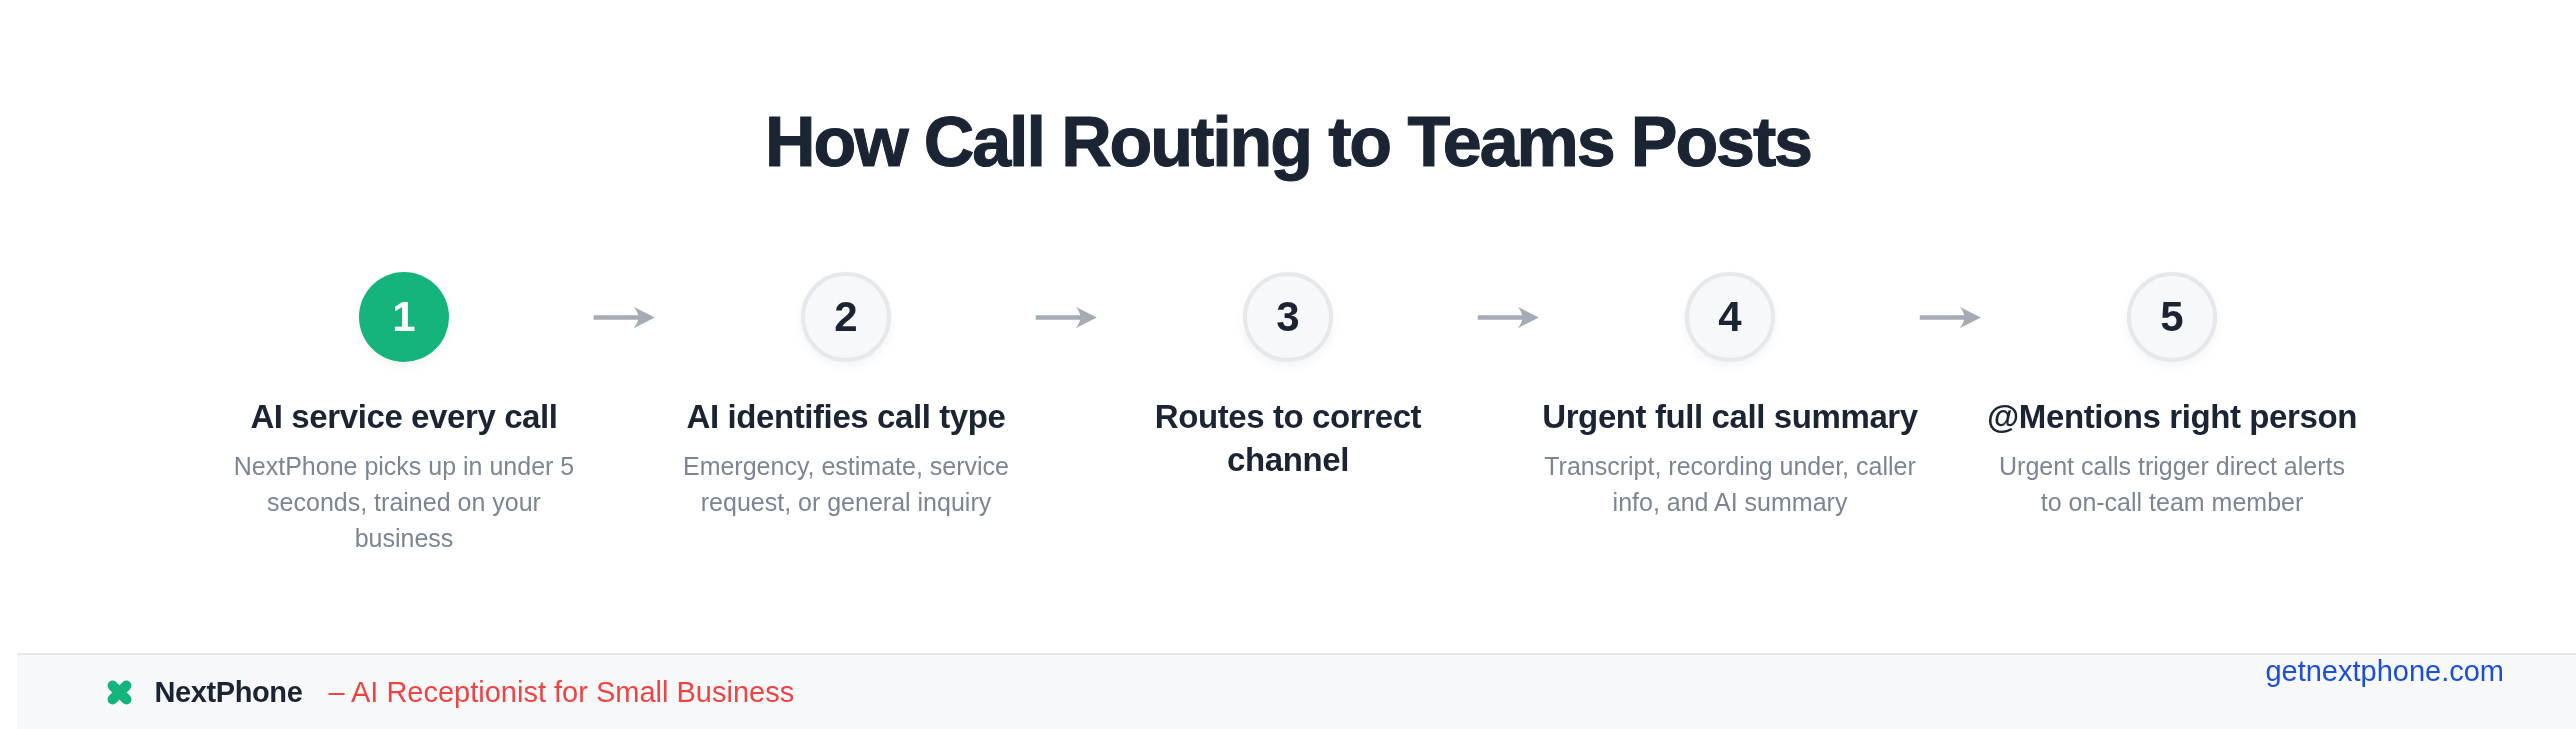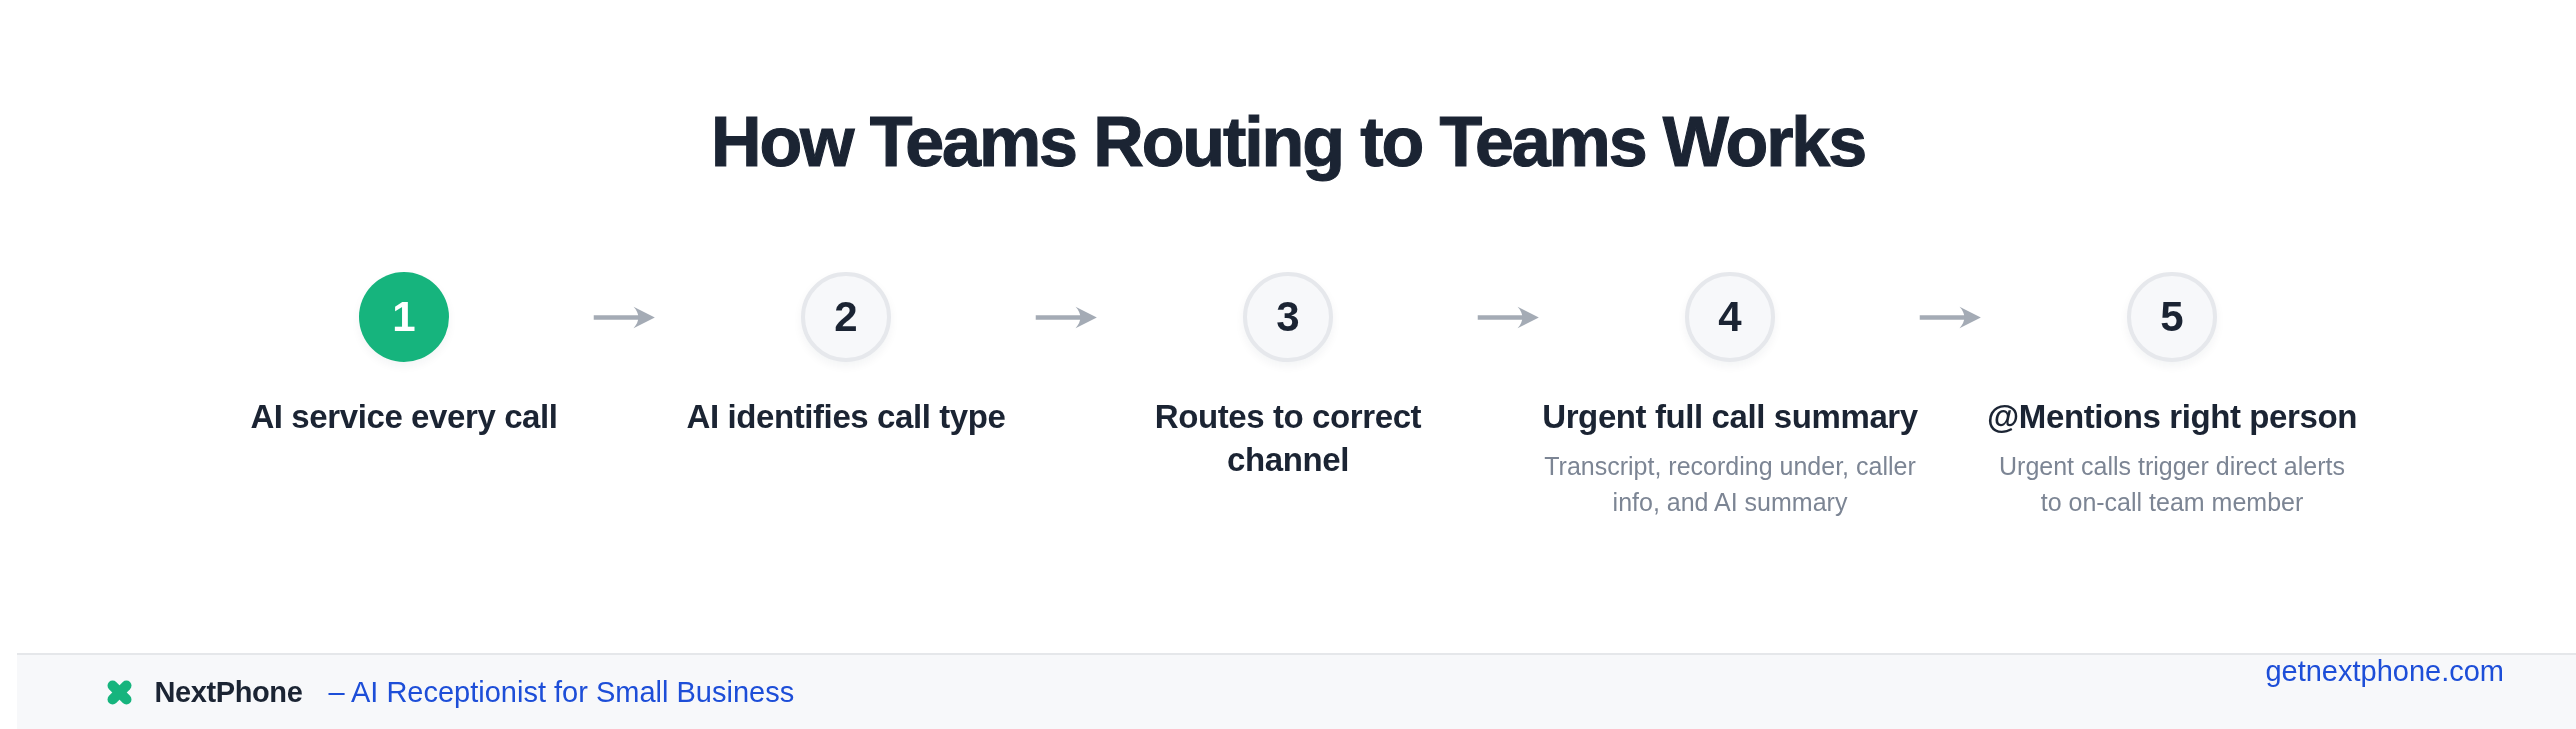--- a/index.html
+++ b/index.html
@@ -122,53 +122,58 @@
     font-size: 29px;
     font-weight: 800;
     color: #1b2433;
     letter-spacing: -0.4px;
   }
 
   .brand-tagline {
     margin-left: 26px;
     font-size: 29px;
     font-weight: 400;
-    color: #1d4ed8;
+    color: #ef4444;
   }
 
   .footer-url {
     font-size: 29px;
     color: #1d4ed8;
     text-decoration: none;
   }
 </style>
 </head>
 <body>
 
 <div class="page">
 
-  <h1 class="main-title">How Teams Routing to Teams Works</h1>
+  <h1 class="main-title">How Call Routing to Teams Posts</h1>
 
   <div class="steps">
 
     <div class="step">
       <div class="circle active">1</div>
       <div class="step-title">AI service every call</div>
+      <div class="step-desc">NextPhone picks up in under 5
+seconds, trained on your
+business</div>
     </div>
 
     <div class="arrow-cell">
       <svg width="66" height="27" viewBox="0 0 92 38">
         <path d="M2 19 H66" stroke="#a4abb5" stroke-width="6" fill="none"></path>
         <path d="M58 4 L88 19 L58 34 C67 25 67 13 58 4 Z" fill="#a4abb5"></path>
       </svg>
     </div>
 
     <div class="step">
       <div class="circle">2</div>
       <div class="step-title">AI identifies call type</div>
+      <div class="step-desc">Emergency, estimate, service
+request, or general inquiry</div>
     </div>
 
     <div class="arrow-cell">
       <svg width="66" height="27" viewBox="0 0 92 38">
         <path d="M2 19 H66" stroke="#a4abb5" stroke-width="6" fill="none"></path>
         <path d="M58 4 L88 19 L58 34 C67 25 67 13 58 4 Z" fill="#a4abb5"></path>
       </svg>
     </div>
 
     <div class="step">

